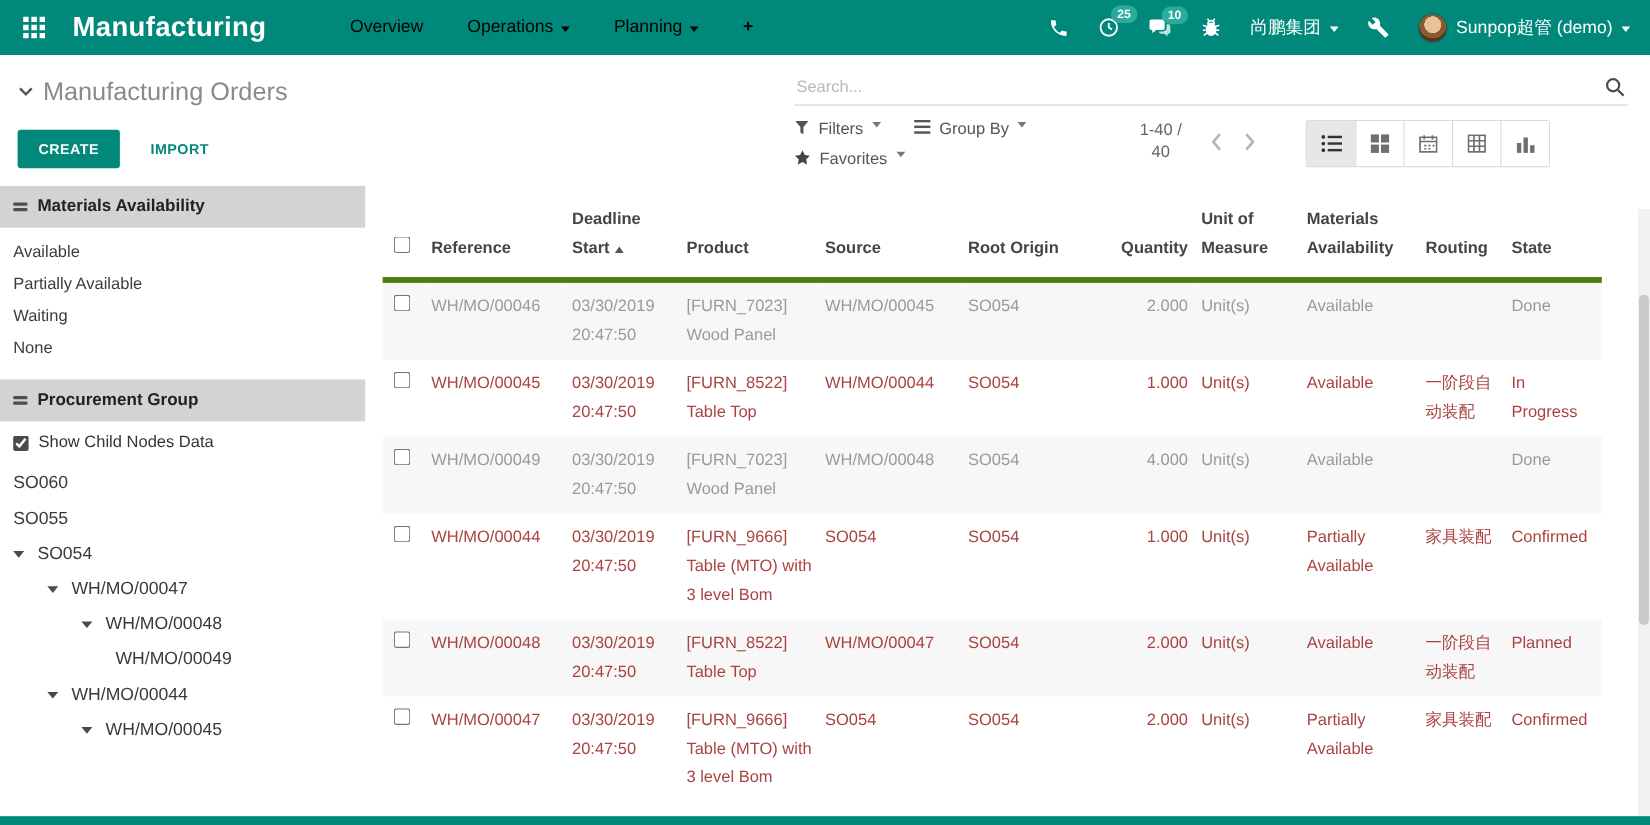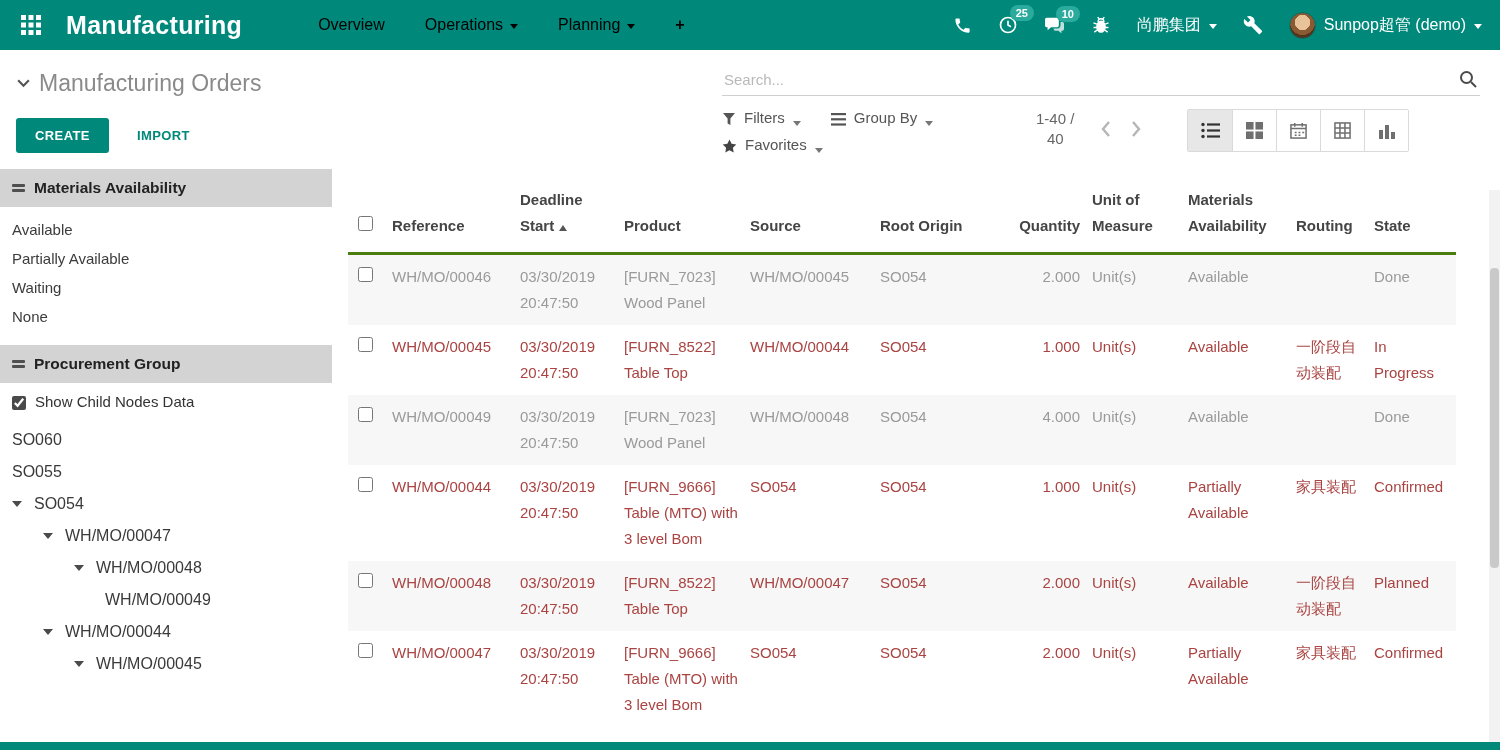--- a/index.html
+++ b/index.html
@@ -36,21 +36,21 @@
                 margin-left:28px; letter-spacing:.4px; cursor:pointer; }
   .search-wrap { position:relative; margin-top:4px; }
   .search-wrap input { width:100%; border:none; border-bottom:1px solid #cfcfcf; outline:none;
                        font-size:15px; padding:7px 34px 7px 2px; color:#333;
                        font-family:"Liberation Sans",sans-serif; }
   .search-wrap input::placeholder { color:#b9b9b9; }
   .search-icon-btn { position:absolute; right:2px; top:5px; cursor:pointer; }
   .cp-controls { display:flex; align-items:flex-start; margin-top:13px; }
   .facet-col { display:flex; flex-direction:column; gap:10px; }
   .facet-line { display:flex; gap:30px; }
-  .facet { display:flex; align-items:flex-end; gap:8px; font-size:15px; color:#555; cursor:pointer; white-space:nowrap; }
+  .facet { display:flex; align-items:flex-start; gap:8px; font-size:15px; color:#555; cursor:pointer; white-space:nowrap; }
   .facet .caret { border-top-color:#777; }
   .pager { display:flex; align-items:center; gap:12px; margin-left:92px; }
   .pager-text { width:60px; text-align:center; font-size:15px; color:#666; line-height:20px; }
   .pager-text span { display:block; }
   .pager-arrow { cursor:pointer; display:flex; padding:2px; }
   .view-switcher { display:flex; margin-left:42px; border:1px solid #dadada; border-radius:2px; }
   .vs-btn { width:44px; height:41px; display:flex; align-items:center; justify-content:center;
             background:#fff; border:none; border-left:1px solid #dadada; cursor:pointer; color:#6f6f6f; }
   .vs-btn:first-child { border-left:none; }
   .vs-btn.active { background:#e7e7e7; color:#333; }
@@ -73,21 +73,21 @@
   .tree li { display:flex; align-items:center; height:32px; font-size:16px; color:#3a3a3a; cursor:pointer; }
   .tw { display:inline-flex; width:22px; justify-content:flex-start; }
   .tri-down { width:0; height:0; border-left:5px solid transparent; border-right:5px solid transparent;
               border-top:6px solid #4a4a4a; display:inline-block; }
   .d0 { padding-left:12px; } .d1 { padding-left:43px; } .d2 { padding-left:74px; } .d3 { padding-left:105px; }
 
   
   .table-wrap { flex:1; padding:0 18px 0 16px; }
   table { border-collapse:collapse; table-layout:fixed; width:1108px; font-size:15px; }
   thead th { text-align:left; vertical-align:bottom; font-weight:bold; color:#454545;
-             padding:18px 6px 13px; border-bottom:3px solid #4d7c0f; line-height:26px; cursor:pointer; }
+             padding:18px 6px 13px; border-bottom:5px solid #4d7c0f; line-height:26px; cursor:pointer; }
   th.num, td.num { text-align:right; }
   tbody td { vertical-align:top; padding:9px 6px; line-height:26px; word-wrap:break-word; }
   tbody tr { cursor:pointer; }
   tbody tr:nth-child(odd) { background:#f7f7f7; }
   tr.muted td { color:#9a9a9a; }
   tr.danger td { color:#a94442; }
   .cb-col { width:38px; }
   td.cb, th.cb { padding-left:10px; }
   input[type="checkbox"].rowcb { width:15px; height:15px; accent-color:#4a4a4a; cursor:pointer; }
   .sort-asc { width:0; height:0; border-left:4px solid transparent; border-right:4px solid transparent;

